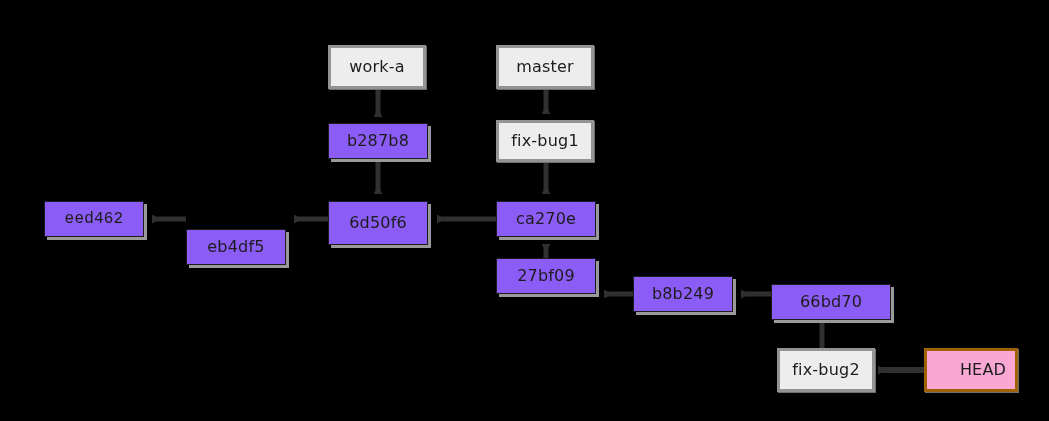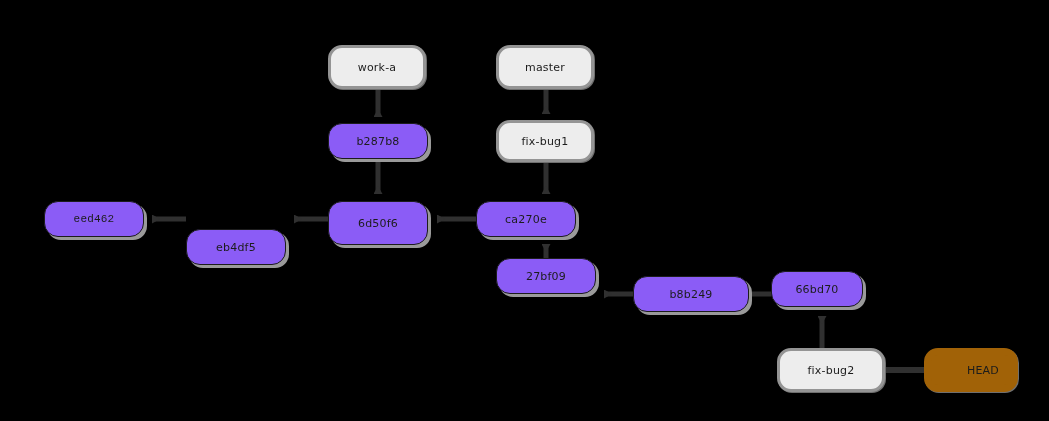--- a/index.html
+++ b/index.html
@@ -26,44 +26,43 @@
     width: 1049px;
     height: 421px;
     pointer-events: none;
   }
   .node {
     position: absolute;
     box-sizing: border-box;
     display: flex;
     align-items: center;
     justify-content: center;
-    font-size: 11px;
+    font-size: 16px;
     line-height: 1;
     white-space: nowrap;
     letter-spacing: 0.2px;
-    border-radius: 14px;
   }
   
   .node.commit {
     background: #8b5cf6;
     border: 1.5px solid #1c1c1c;
     color: #1c1c1c;
     box-shadow: 3px 3px 0 0 #9a9a9a;
   }
   
   .node.branch {
     background: #ededed;
     border: 3px solid #949494;
     color: #1c1c1c;
     box-shadow: 1px 1px 0 0 #6f6f6f;
   }
   
   .node.head {
-    background: #a16207;
-    border: 7px solid #a16207;
+    background: #f9a8d4;
+    border: 3px solid #a16207;
     color: #1c1c1c;
     box-shadow: 1px 1px 0 0 #6f6f6f;
     padding-left: 24px;
   }
 </style>
 </head>
 <body>
 
 <div id="graph">
   <svg class="edges" viewBox="0 0 1049 421">
@@ -125,44 +124,44 @@
   <div id="node-layer">
       <div class="node commit" style="left: 44px; top: 201px; width: 100px; height: 36px; font-family: Liberation Mono, monospace;">
         <span>eed462</span>
       </div>
       <div class="node commit" style="left: 186px; top: 201px; width: 100px; height: 36px; margin-top: 28px;">
         <span>eb4df5</span>
       </div>
       <div class="node commit" style="left: 328px; top: 201px; width: 100px; height: 44px;">
         <span>6d50f6</span>
       </div>
-      <div class="node commit" style="left: 476px; top: 201px; width: 100px; height: 36px;">
+      <div class="node commit" style="left: 496px; top: 201px; width: 100px; height: 36px;">
         <span>ca270e</span>
       </div>
       <div class="node commit" style="left: 496px; top: 258px; width: 100px; height: 36px;">
         <span>27bf09</span>
       </div>
-      <div class="node commit" style="left: 633px; top: 276px; width: 116px; height: 36px;">
+      <div class="node commit" style="left: 633px; top: 276px; width: 100px; height: 36px;">
         <span>b8b249</span>
       </div>
-      <div class="node commit" style="left: 771px; top: 271px; width: 92px; height: 36px;">
+      <div class="node commit" style="left: 771px; top: 284px; width: 120px; height: 36px;">
         <span>66bd70</span>
       </div>
       <div class="node commit" style="left: 328px; top: 123px; width: 100px; height: 36px;">
         <span>b287b8</span>
       </div>
       <div class="node branch" style="left: 328px; top: 45px; width: 98px; height: 44px;">
         <span>work-a</span>
       </div>
       <div class="node branch" style="left: 496px; top: 45px; width: 98px; height: 44px;">
         <span>master</span>
       </div>
       <div class="node branch" style="left: 496px; top: 120px; width: 98px; height: 42px;">
         <span>fix-bug1</span>
       </div>
-      <div class="node branch" style="left: 777px; top: 348px; width: 108px; height: 44px;">
+      <div class="node branch" style="left: 777px; top: 348px; width: 98px; height: 44px;">
         <span>fix-bug2</span>
       </div>
       <div class="node head" style="left: 924px; top: 348px; width: 94px; height: 44px;">
         <span>HEAD</span>
       </div>
     </div>
 </div>
 
 </body></html>

